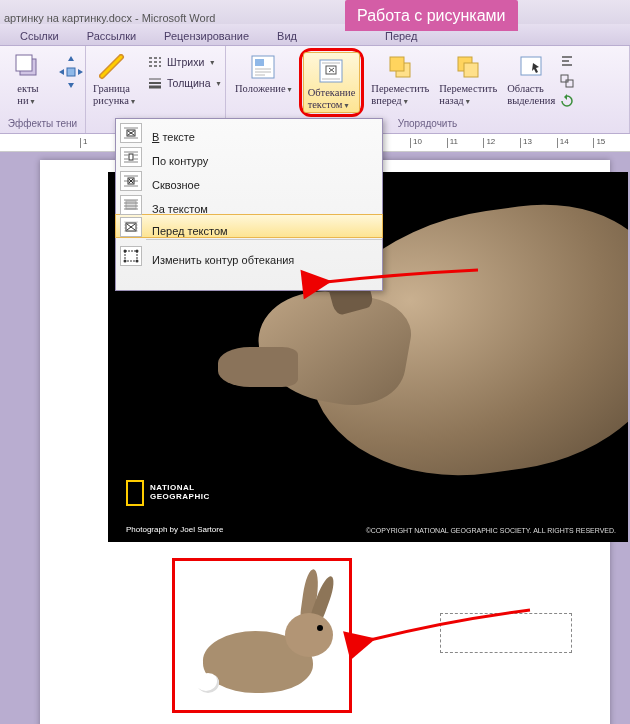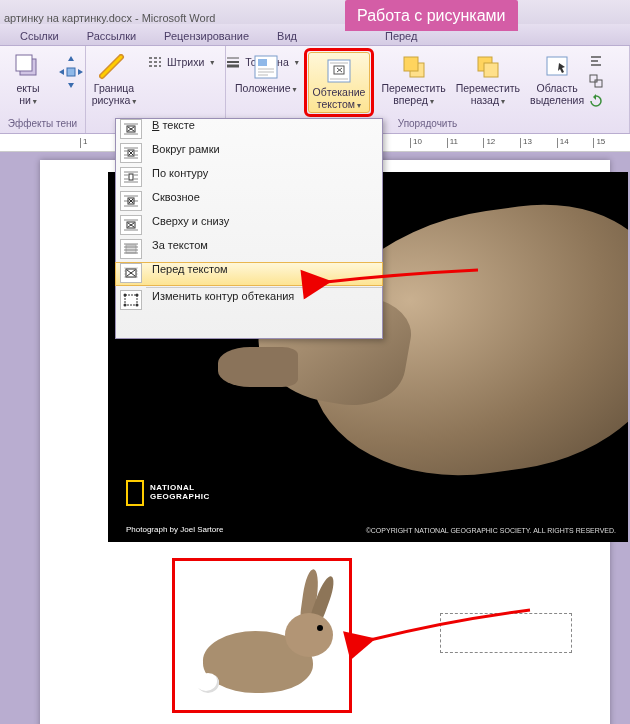--- a/index.html
+++ b/index.html
@@ -13,38 +13,38 @@
   .tabs .fmt { margin-left: 60px; }
 
   .ribbon { height: 88px; background: linear-gradient(#f7f3fb,#e7dff2); border-bottom: 1px solid #b9add0; display: flex; }
 
   .group { border-right: 1px solid #c9bfda; padding: 2px 4px; display: flex; flex-direction: column; justify-content: space-between; }
   .group-label { text-align: center; color: #6b5f85; font-size: 10px; padding-bottom: 2px; }
   .group-body { display: flex; gap: 4px; flex: 1; align-items: flex-start; }
 
   .bigbtn { display: flex; flex-direction: column; align-items: center; justify-content: flex-start; padding: 2px 4px; border: 1px solid transparent; border-radius: 3px; cursor: pointer; min-width: 48px; }
   .bigbtn .ico { width: 32px; height: 32px; display: flex; align-items: center; justify-content: center; }
-  .bigbtn .lbl { font-size: 10.5px; text-align: center; line-height: 1.1; color: #3b3050; }
-
-  .smallbtns { display: flex; flex-direction: row; gap: 1px; }
+  .bigbtn .lbl { font-size: 10.5px; line-height: 1.1; color: #3b3050; font-family: Liberation Serif, serif; }
+
+  .smallbtns { display: flex; flex-direction: column; gap: 1px; }
   .smallbtn { display: flex; align-items: center; gap: 4px; padding: 1px 4px; border: 1px solid transparent; border-radius: 2px; cursor: pointer; font-size: 10.5px; color: #3b3050; }
   .smallbtn .ico { width: 16px; height: 16px; display:flex; align-items:center; justify-content:center; }
 
-  .highlight-box { border: 3px solid #e00; border-radius: 6px; }
+  .highlight-box { border: 3px solid #e00; border-radius: 12px; }
 
   .ruler { height: 18px; background: #fff; border-bottom: 1px solid #ccc; position: relative; overflow: hidden; }
   .ruler-inner { position: absolute; left: 80px; right: 0; top: 0; bottom: 0; display:flex; }
   .ruler-tick { width: 37.8px; border-left: 1px solid #888; height: 10px; margin-top: 4px; position: relative; }
   .ruler-tick span { position:absolute; top:-1px; left:2px; font-size:8px; color:#555; }
 
   .page-area { position: absolute; top: 152px; left: 0; right: 0; bottom: 0; background: #b9add0; overflow: hidden; }
   .page { position: absolute; top: 8px; left: 40px; width: 570px; height: 780px; background: #fff; box-shadow: 0 0 6px rgba(0,0,0,.3); }
 
   .dropdown { position: absolute; top: 118px; left: 115px; width: 268px; background: linear-gradient(#fafafa,#f0f0f0); border: 1px solid #9a8fb5; box-shadow: 2px 2px 6px rgba(0,0,0,.3); z-index: 50; }
-  .menu-item { display: flex; align-items: flex-start; height: 24px; padding: 0 8px 0 4px; gap: 10px; cursor: pointer; color: #222; }
+  .menu-item { display: flex; align-items: flex-end; height: 24px; padding: 0 8px 0 4px; gap: 10px; cursor: pointer; color: #222; }
   .menu-item .mi-ico { width: 22px; height: 20px; display:flex; align-items:center; justify-content:center; border:1px solid #bbb; background:#fff; }
   .menu-item.hl { background: linear-gradient(#fff7d8,#fde493); border: 1px solid #e9b64f; margin: -1px; border-radius:0; }
   .menu-sep { height: 1px; background: #ccc; margin: 2px 0 2px 30px; }
   .menu-item .underline { text-decoration: underline; }
 
   .wolf-img { position:absolute; top:12px; left:68px; width:520px; height:370px; background:#000; overflow:hidden; }
   .wolf-body { position:absolute; right:-40px; top:40px; width:360px; height:260px; background: radial-gradient(ellipse at 30% 30%, #c9b090, #8d7558 55%, #5b4a36); border-radius: 60% 40% 50% 50%; transform: rotate(-8deg); }
   .wolf-head { position:absolute; right:220px; top:120px; width:150px; height:110px; background: linear-gradient(135deg,#bfa585,#7d684f); border-radius: 50% 30% 40% 50%; transform: rotate(10deg);}
   .wolf-snout { position:absolute; right:330px; top:175px; width:80px; height:40px; background:#8a735a; border-radius:40% 20% 20% 40%; }
   .wolf-ear { position:absolute; right:260px; top:85px; width:40px; height:55px; background:#6f5b45; border-radius:50% 50% 20% 20%; transform:rotate(-15deg);}
@@ -323,55 +323,35 @@
           <path d="M2 3h14M2 13h14" stroke="#888"></path>
           <rect x="5" y="5" width="8" height="6" fill="none" stroke="#333"></rect>
           <path d="M6 6l6 4m0-4l-6 4" stroke="#333"></path>
         </svg>
       </span>
     <span><span class="underline">В</span> тексте</span>
   </div>
   <div class="menu-item">
     <span class="mi-ico">
         <svg width="18" height="16">
-          <path d="M2 3h14M2 6h3M13 6h3M2 10h3M13 10h3M2 13h14" stroke="#888"></path>
-          <rect x="6" y="5" width="6" height="6" fill="none" stroke="#333"></rect>
-          <path d="M7 6l4 4m0-4l-4 4" stroke="#333"></path>
-        </svg>
-      </span>
-    <span>Вокруг рамки</span>
-  </div>
-  <div class="menu-item">
-    <span class="mi-ico">
-        <svg width="18" height="16">
           <path d="M2 3h14M2 6h4M12 6h4M2 10h4M12 10h4M2 13h14" stroke="#888"></path>
           <rect x="7" y="5" width="4" height="6" fill="none" stroke="#333"></rect>
         </svg>
       </span>
     <span>По контуру</span>
   </div>
   <div class="menu-item">
     <span class="mi-ico">
         <svg width="18" height="16">
           <path d="M2 3h14M2 8h14M2 13h14" stroke="#888"></path>
           <rect x="6" y="5" width="6" height="6" fill="none" stroke="#333"></rect>
           <path d="M7 6l4 4m0-4l-4 4" stroke="#333"></path>
         </svg>
       </span>
     <span>Сквозное</span>
-  </div>
-  <div class="menu-item">
-    <span class="mi-ico">
-        <svg width="18" height="16">
-          <path d="M2 3h14M2 13h14" stroke="#888"></path>
-          <rect x="5" y="5" width="8" height="6" fill="none" stroke="#333"></rect>
-          <path d="M6 6l6 4m0-4l-6 4" stroke="#333"></path>
-        </svg>
-      </span>
-    <span>Сверху и снизу</span>
   </div>
   <div class="menu-item">
     <span class="mi-ico">
         <svg width="18" height="16">
           <rect x="4" y="4" width="10" height="8" fill="#ddd" stroke="#aaa"></rect>
           <path d="M2 3h14M2 6h14M2 9h14M2 12h14" stroke="#888"></path>
         </svg>
       </span>
     <span>За текстом</span>
   </div>

